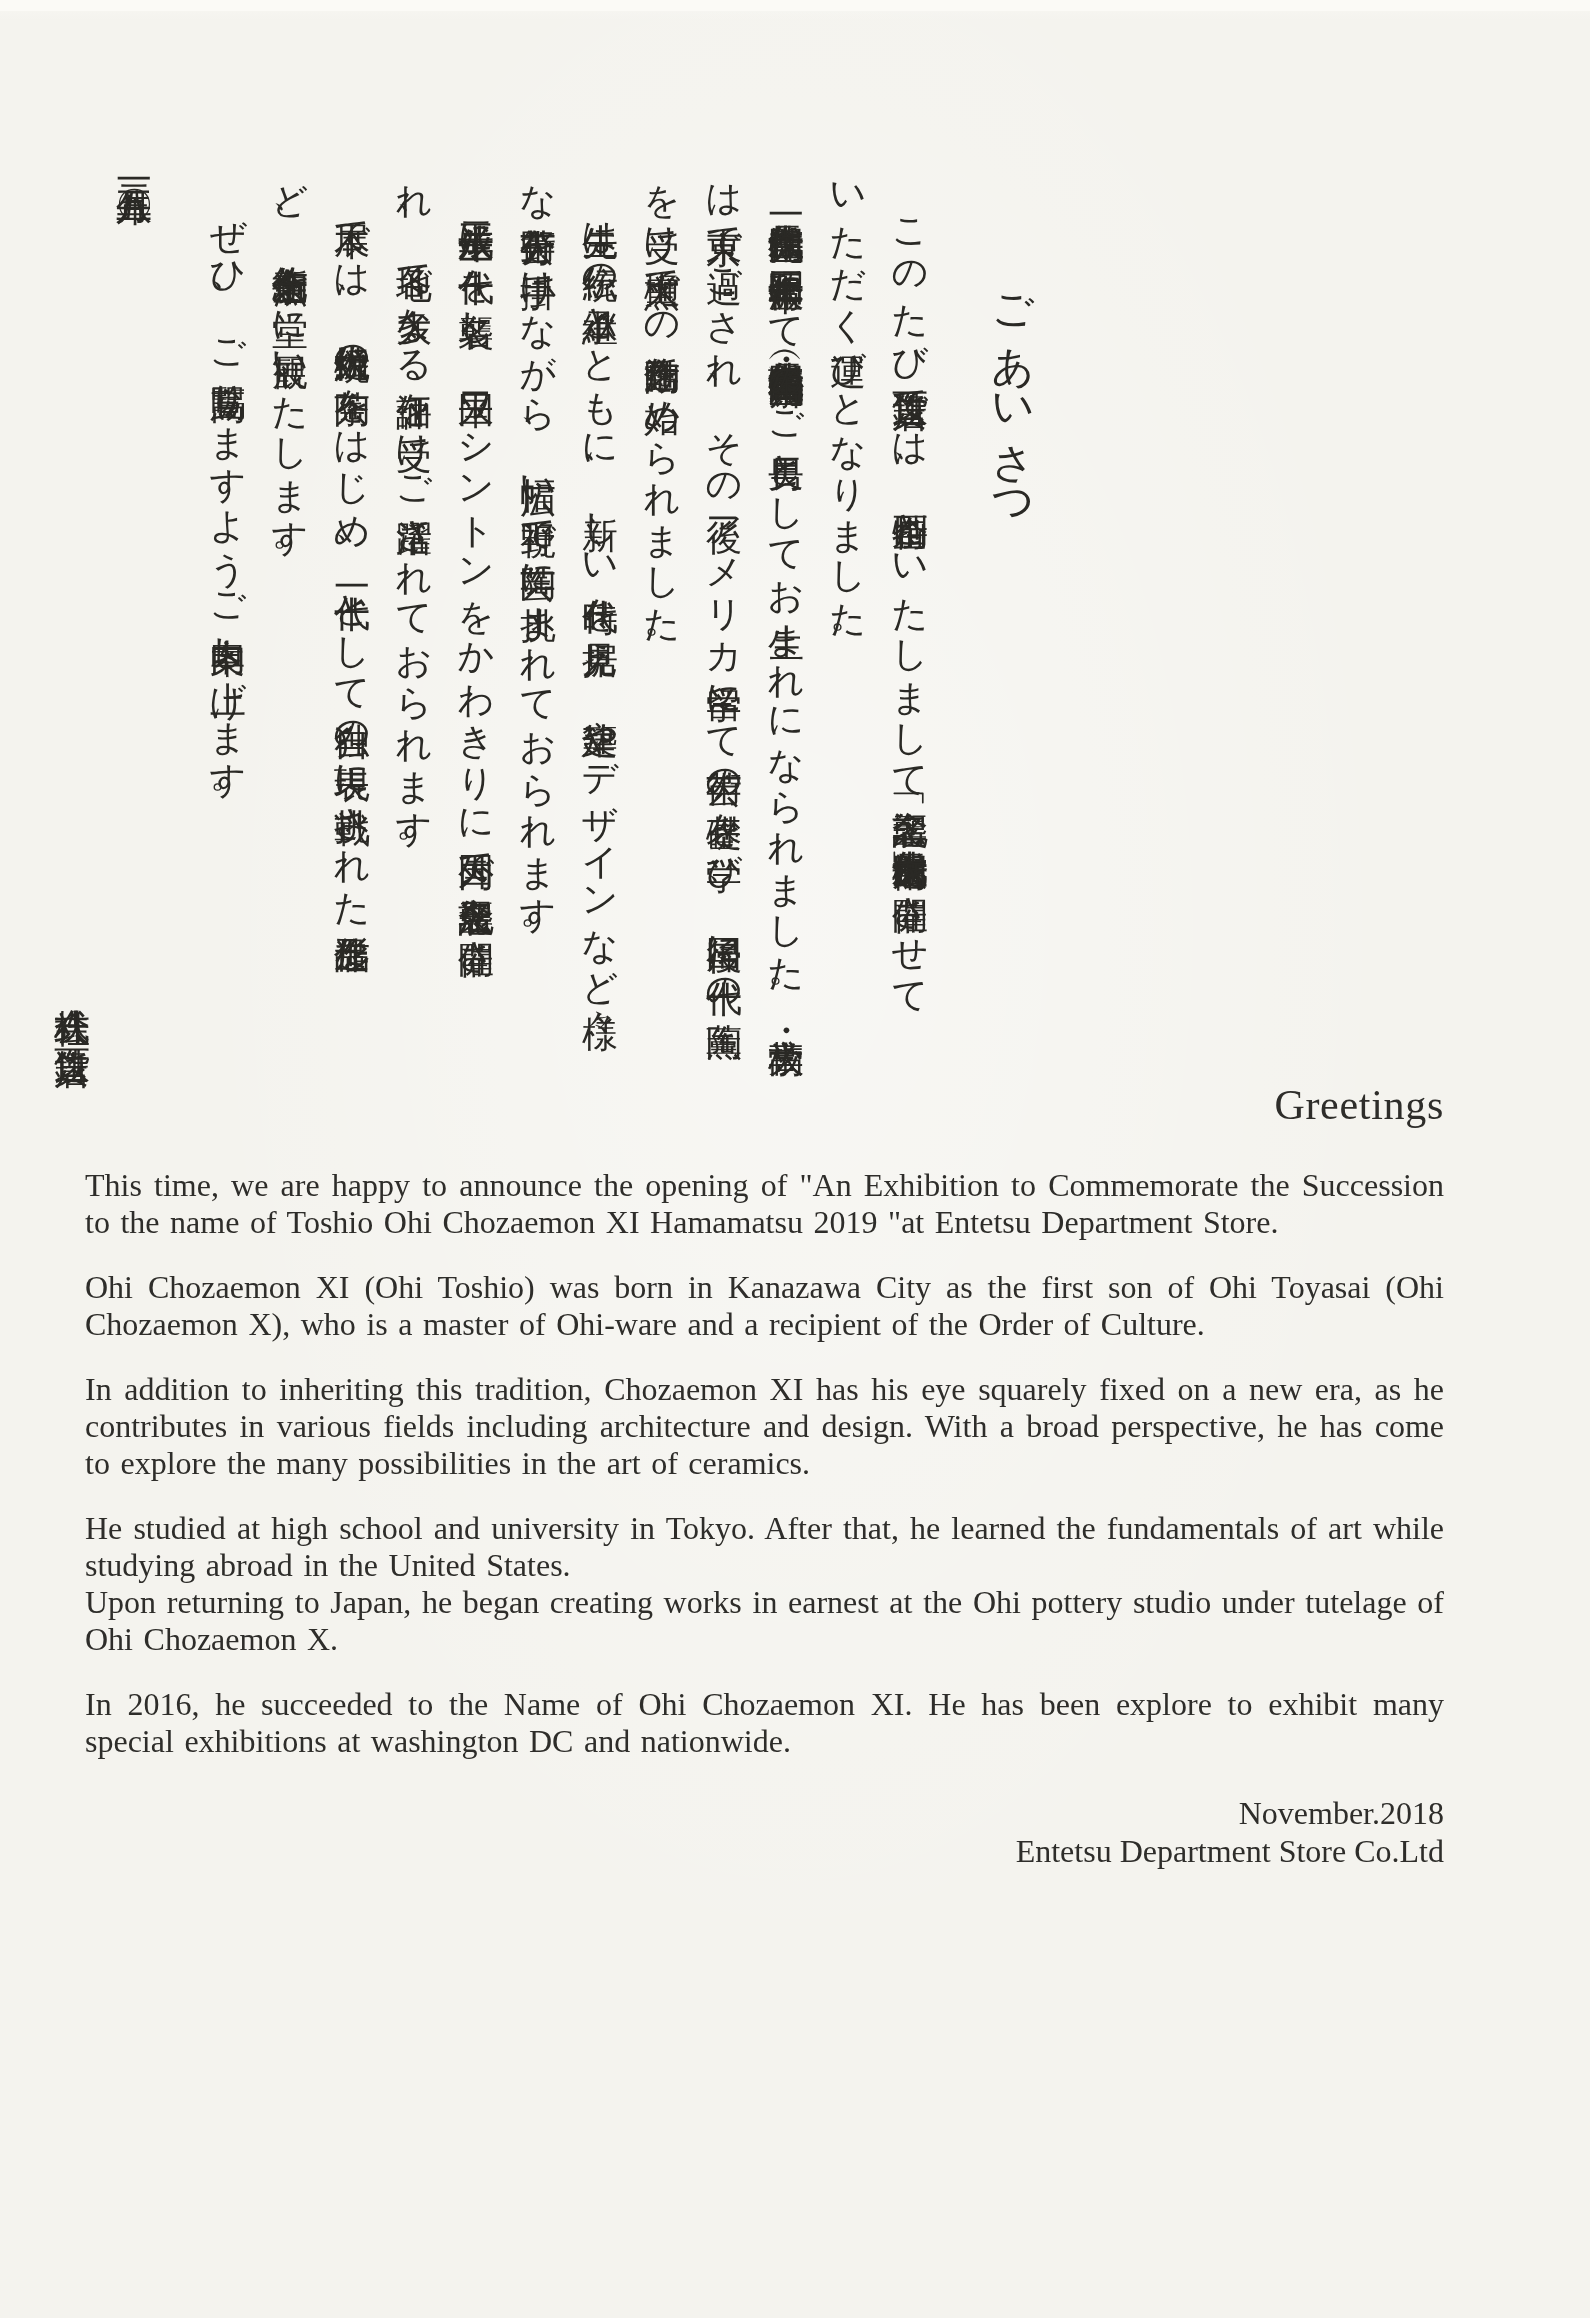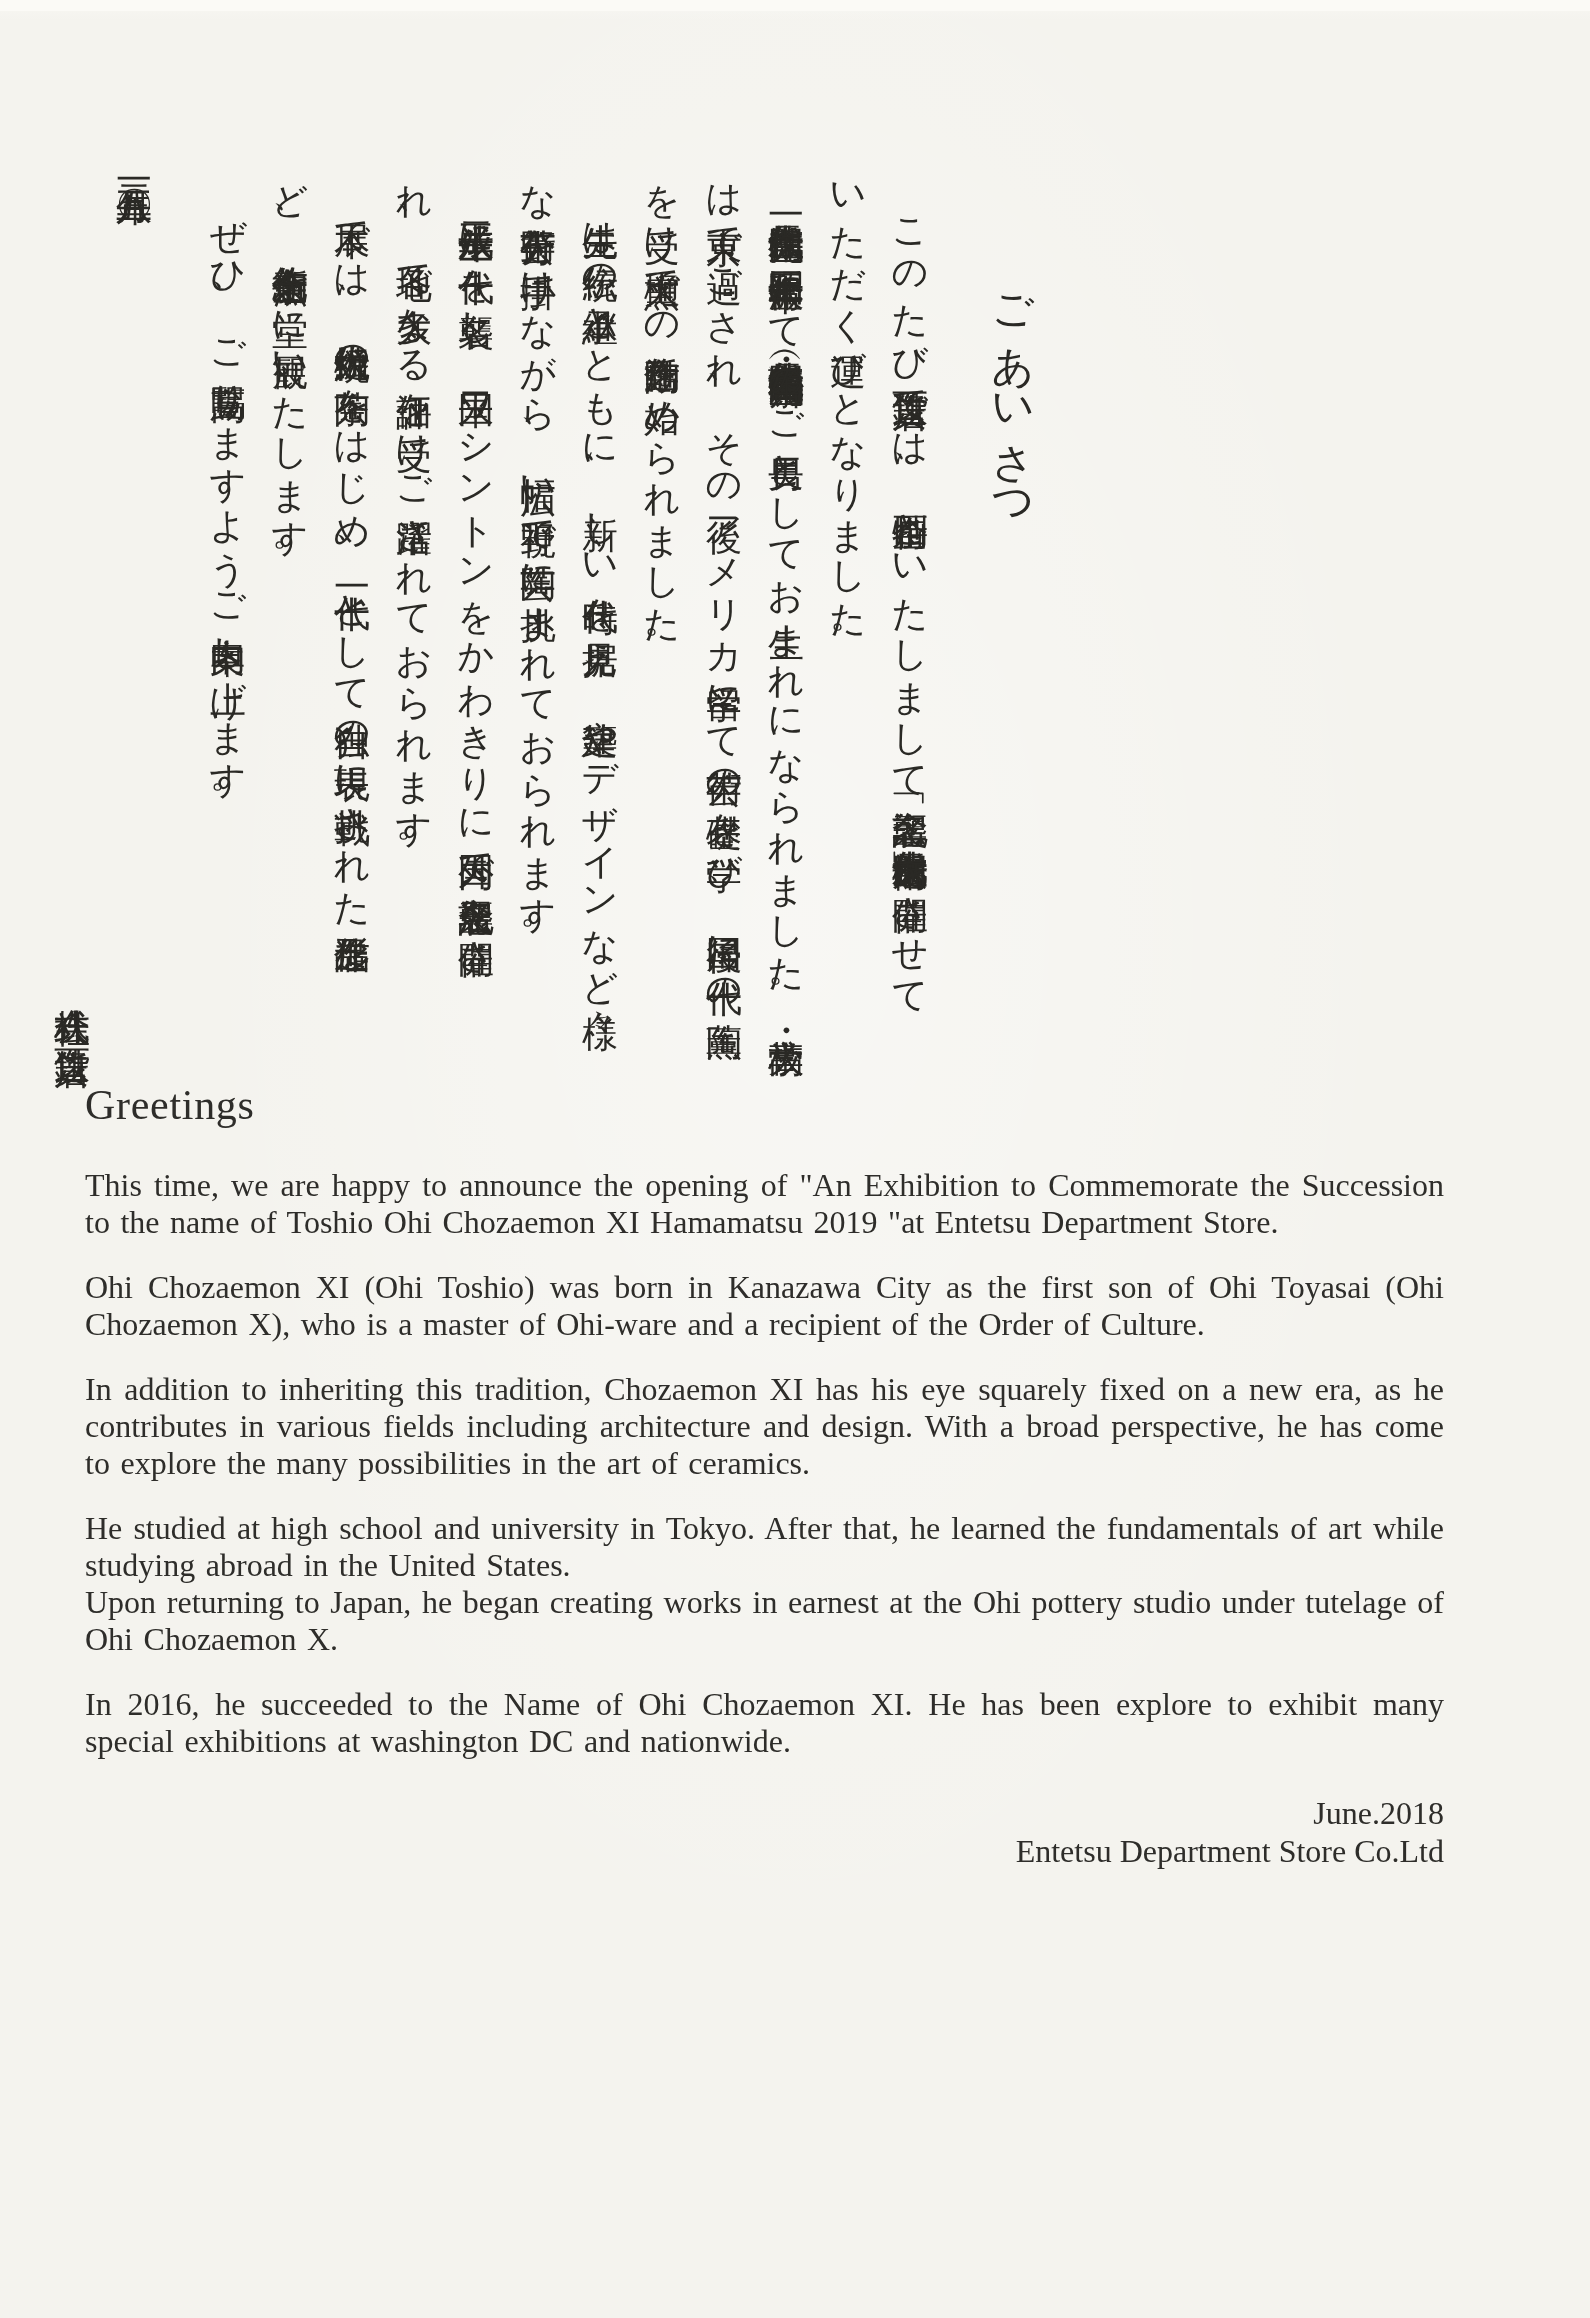--- a/index.html
+++ b/index.html
@@ -70,21 +70,21 @@
     margin-top: 57px;
     padding: 0 147px 0 85px;
     font-size: 32px;
     line-height: 37px;
     color: #2e2d2a;
   }
   .en-title {
     font-weight: normal;
     font-size: 42px;
     line-height: 50px;
-    text-align: left;
+    text-align: right;
     margin: 0 0 37px 0;
     letter-spacing: 0.7px;
   }
   .en-paragraphs p {
     margin: 0 0 28px 0;
     text-align: justify;
     word-spacing: 0.08em;
   }
   .en-colophon {
     margin-top: 34px;
@@ -116,18 +116,18 @@
   <div class="en-section">
     <h2 class="en-title">Greetings</h2>
     <div class="en-paragraphs">
         <p>This time, we are happy to announce the opening of "An Exhibition to Commemorate the Succession to the name of Toshio Ohi Chozaemon XI Hamamatsu 2019 "at Entetsu Department Store.</p>
         <p>Ohi Chozaemon XI (Ohi Toshio) was born in Kanazawa City as the first son of Ohi Toyasai (Ohi Chozaemon X), who is a master of Ohi-ware and a recipient of the Order of Culture.</p>
         <p>In addition to inheriting this tradition, Chozaemon XI has his eye squarely fixed on a new era, as he contributes in various fields including architecture and design. With a broad perspective, he has come to explore the many possibilities in the art of ceramics.</p>
         <p>He studied at high school and university in Tokyo. After that, he learned the fundamentals of art while studying abroad in the United States.<br>Upon returning to Japan, he began creating works in earnest at the Ohi pottery studio under tutelage of Ohi Chozaemon X.</p>
         <p>In 2016, he succeeded to the Name of Ohi Chozaemon XI. He has been explore to exhibit many special exhibitions at washington DC and nationwide.</p>
       </div>
     <div class="en-colophon">
-      <p>June.2018</p>
+      <p>November.2018</p>
       <p>Entetsu Department Store Co.Ltd</p>
     </div>
   </div>
 </div>
 
 
 </body></html>

